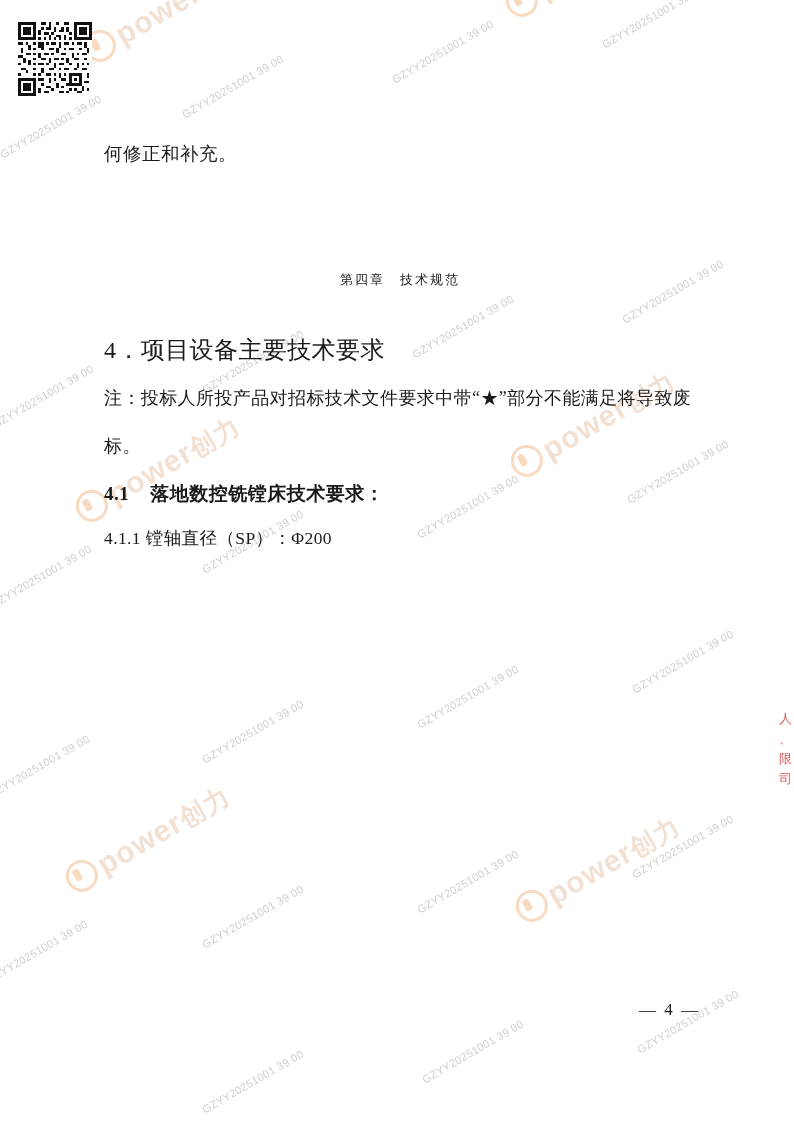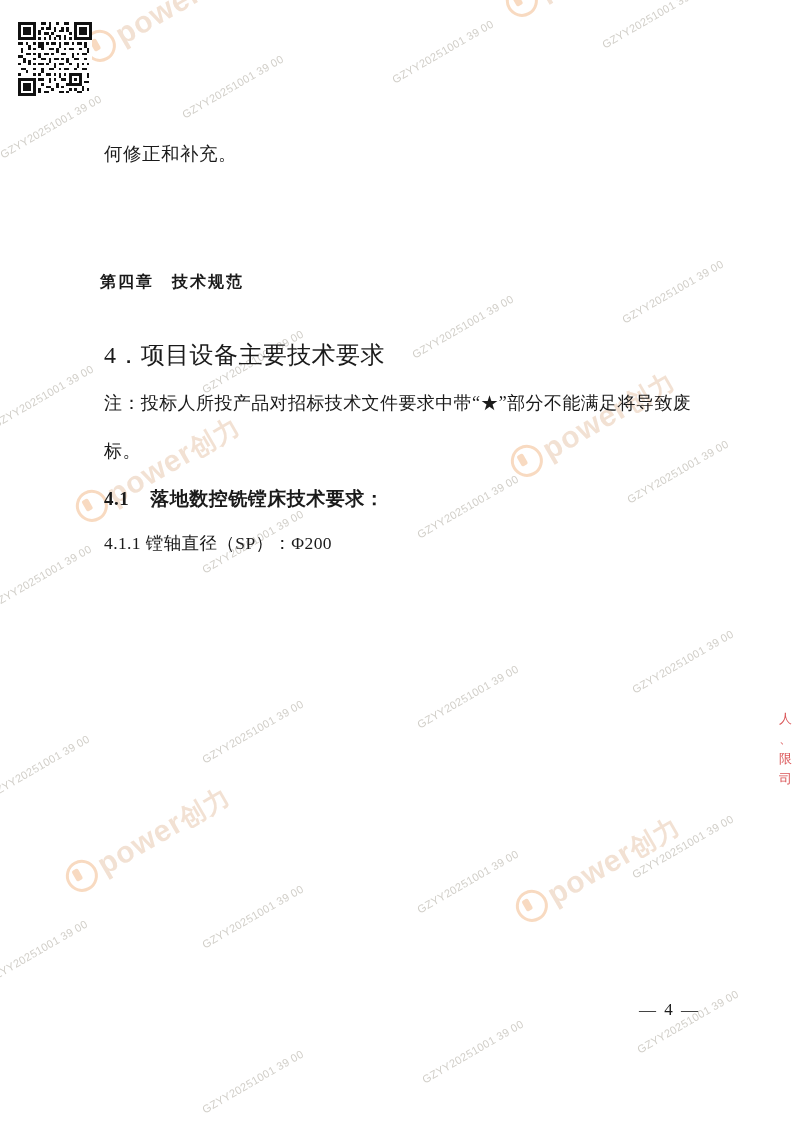--- a/index.html
+++ b/index.html
@@ -121,22 +121,23 @@
     font-weight: bold;
     line-height: 40px;
     letter-spacing: 0.5px;
   }
   .heading .num { font-weight: bold; }
   .gap-sm { height: 14px; }
   .gap-md { height: 26px; }
   .gap-lg { height: 30px; }
 
   .chapter-title {
-    font-size: 16px;
-    font-weight: bold;
+    font-size: 13px;
+    font-weight: normal;
+    text-align: center;
     line-height: 42px;
     letter-spacing: 2px;
   }
   .sub-num {
     font-size: 24px;
     line-height: 40px;
     letter-spacing: 0.4px;
   }
   .note-line {
     font-size: 18px;

